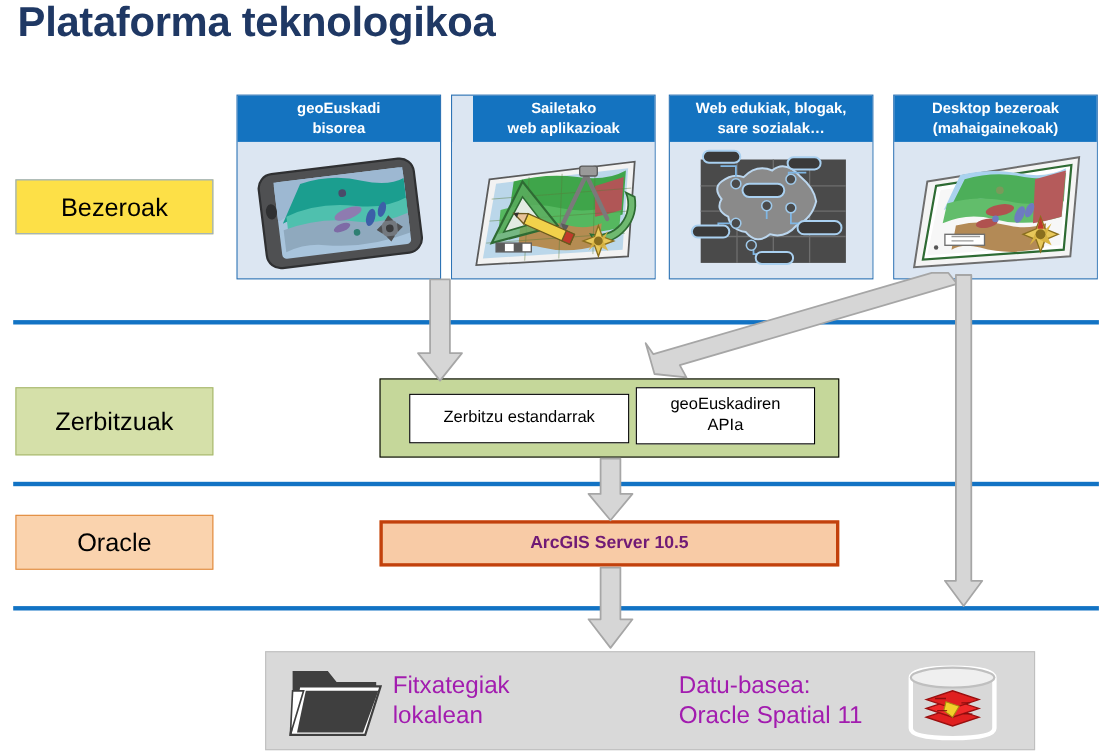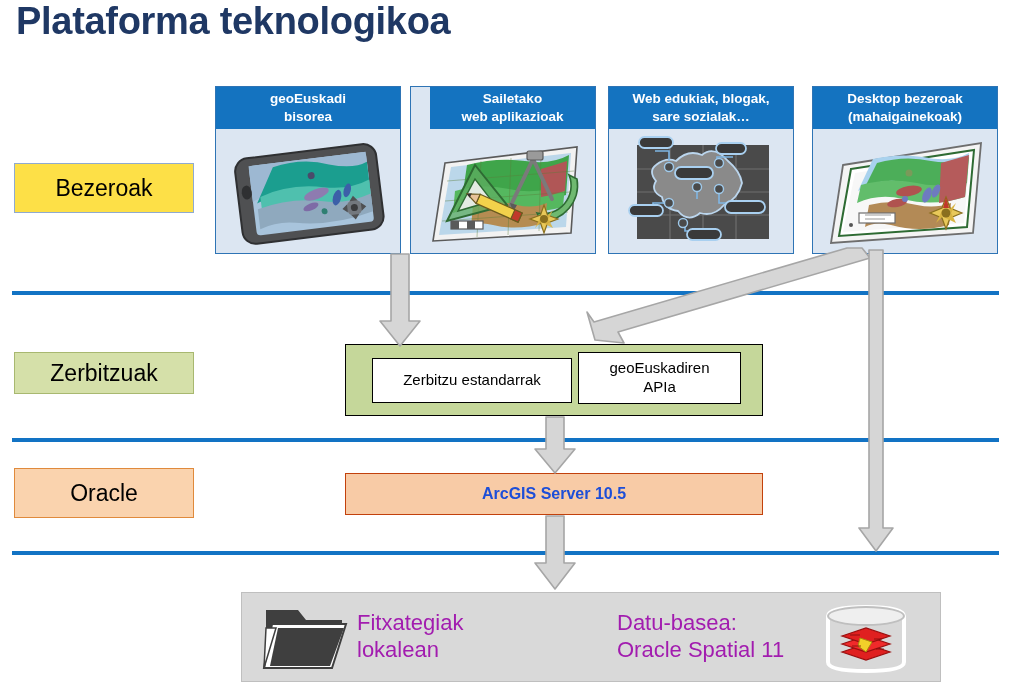--- a/index.html
+++ b/index.html
@@ -20,21 +20,21 @@
 
   
   .row-label{
     position:absolute;
     display:flex;align-items:center;justify-content:center;
     font-size:23px;color:#000000;
     box-sizing:border-box;
   }
   .lab-clients   {left:14px; top:163px; width:180px;height:50px;
                   background:#fde047;border:1px solid #8FAAD0;}
-  .lab-services  {left:14px; top:352px; width:180px;height:42px;
+  .lab-services  {left:14px; top:352px; width:180px;height:62px;
                   background:#D5E0A9;border:1px solid #A8B870;}
   .lab-tools     {left:14px; top:468px; width:180px;height:50px;
                   background:#FAD3AE;border:1px solid #E08A3C;}
   .lab-data      {left:14px; top:614px; width:180px;height:50px;
                   background:#D5D5D5;border:1px solid #A6A6A6;}
 
   
   .divider{position:absolute;left:12px;width:987px;height:4px;background:#1273C4;}
   .div1{top:291px;}
   .div2{top:438px;}
@@ -69,23 +69,23 @@
     position:absolute;background:#ffffff;border:1px solid #000000;
     display:flex;align-items:center;justify-content:center;text-align:center;
     font-size:15px;color:#000;line-height:1.25;box-sizing:border-box;
   }
   .svc1{left:372px;top:358px;width:200px;height:45px;}
   .svc2{left:578px;top:352px;width:163px;height:52px;}
 
   
   .tools-band{
     position:absolute;left:345px;top:473px;width:418px;height:42px;
-    background:#F8CBA6;border:1px solid #c2410c;box-sizing:border-box;
+    background:#F8CBA6;border:3px solid #c2410c;box-sizing:border-box;
     display:flex;align-items:center;justify-content:center;
-    font-size:16px;font-weight:bold;color:#1d4ed8;
+    font-size:16px;font-weight:bold;color:#701a75;
   }
 
   
   .data-band{
     position:absolute;left:241px;top:592px;width:700px;height:90px;
     background:#D9D9D9;border:1px solid #BFBFBF;box-sizing:border-box;
   }
   .data-text{
     position:absolute;font-size:22px;color:#a21caf;line-height:1.22;white-space:pre-line;
   }

